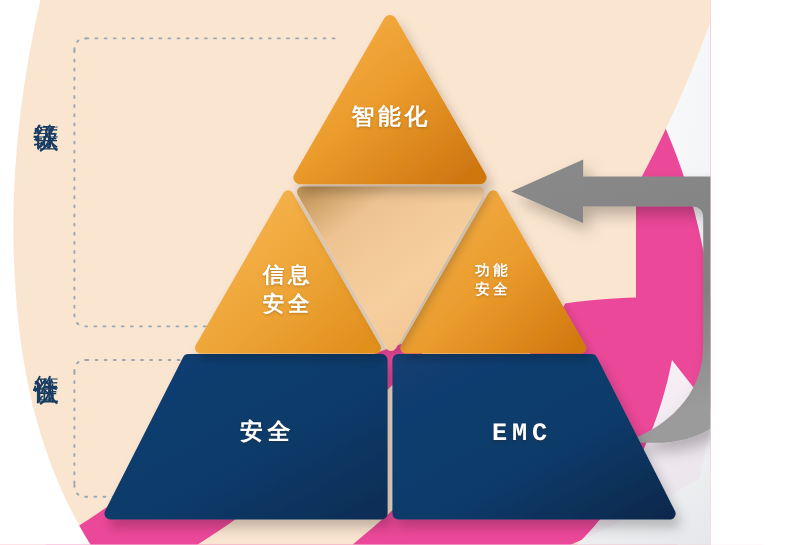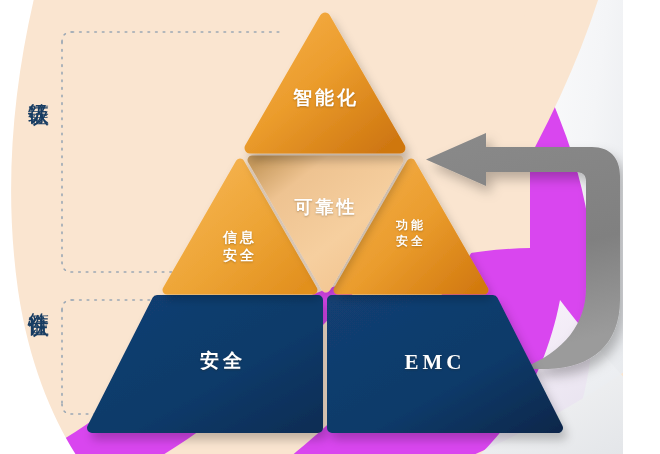--- a/index.html
+++ b/index.html
@@ -9,22 +9,21 @@
     background: #ffffff;
   }
   body {
     font-family: "Liberation Sans", "DejaVu Sans", sans-serif;
   }
   #stage {
     position: relative;
     width: 592px;
     height: 454px;
     overflow: hidden;
-    background: #d946ef;
-    padding-left: 31px;
+    background: #ec4899;
   }
   #bg-svg, #main-svg {
     position: absolute;
     left: 0;
     top: 0;
     width: 660px;
     height: 454px;
   }
   .vlabel {
     position: absolute;
@@ -53,39 +52,39 @@
     text-align: center;
     white-space: pre-line;
     text-shadow: 0 1px 2px rgba(60,40,10,0.30);
     pointer-events: none;
   }
   #txt-top {
     left: 272px; top: 86px; width: 108px;
     font-size: 19px; letter-spacing: 3px; line-height: 1.25;
   }
   #txt-left {
-    left: 197px; top: 228px; width: 86px;
-    font-size: 14px; letter-spacing: 3px; line-height: 1.32;
+    left: 197px; top: 218px; width: 86px;
+    font-size: 18px; letter-spacing: 3px; line-height: 1.32;
   }
   #txt-center {
     left: 277px; top: 196px; width: 98px;
     font-size: 18px; letter-spacing: 3px; line-height: 1.25;
   }
   #txt-right {
     left: 368px; top: 218px; width: 86px;
     font-size: 12px; letter-spacing: 3px; line-height: 1.32;
   }
   #txt-safety {
     left: 178px; top: 350px; width: 90px;
     font-size: 19px; letter-spacing: 4px; line-height: 1.2;
   }
   #txt-emc {
     left: 380px; top: 350px; width: 110px;
     font-size: 21px; letter-spacing: 4px; line-height: 1.2;
-    font-family: Liberation Serif, serif;
+    font-family: Liberation Mono, monospace;
     text-align: center;
   }
 </style>
 </head>
 <body>
 
 <div id="stage">
 
   <svg id="bg-svg" viewBox="0 0 660 454" xmlns="http://www.w3.org/2000/svg">
     <defs>
@@ -208,21 +207,20 @@
 
   <div class="vlabel" id="label-level">等级认证</div>
 
   <div class="vlabel" id="label-compliance">符合性认证</div>
 
   <div class="shape-text" id="txt-top">智能化</div>
 
   <div class="shape-text" id="txt-left">信息
 安全</div>
 
-  <div class="shape-text" id="txt-center">可靠性</div>
 
   <div class="shape-text" id="txt-right">功能
 安全</div>
 
   <div class="shape-text" id="txt-safety">安全</div>
 
   <div class="shape-text" id="txt-emc">ЕMC</div>
 
 </div>
 

